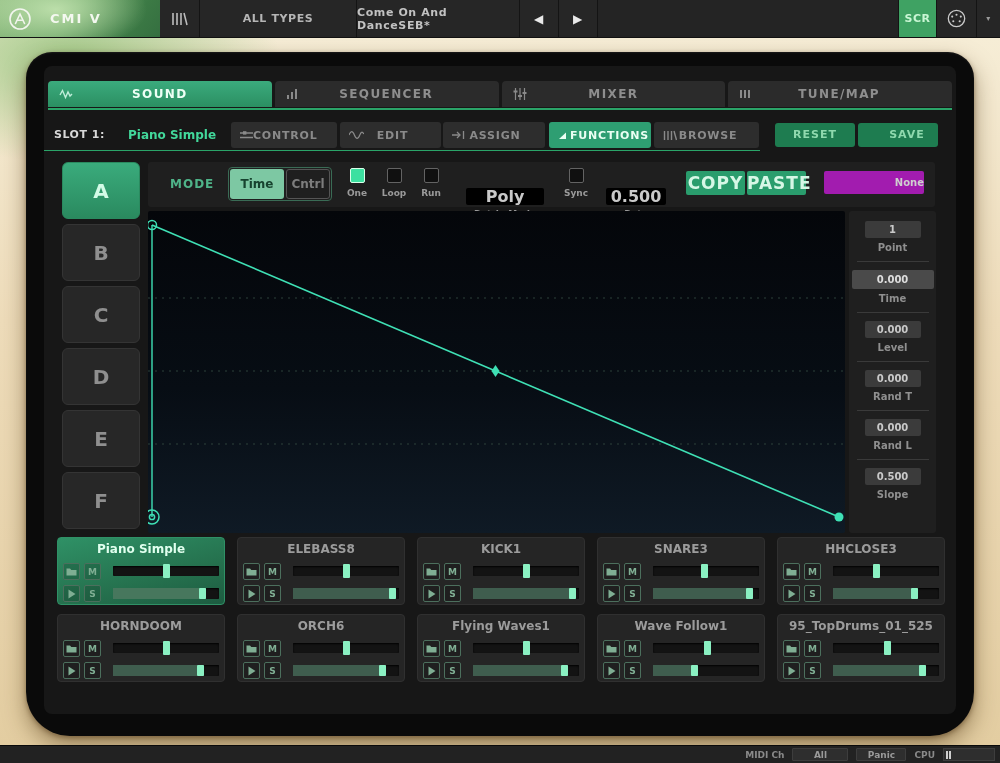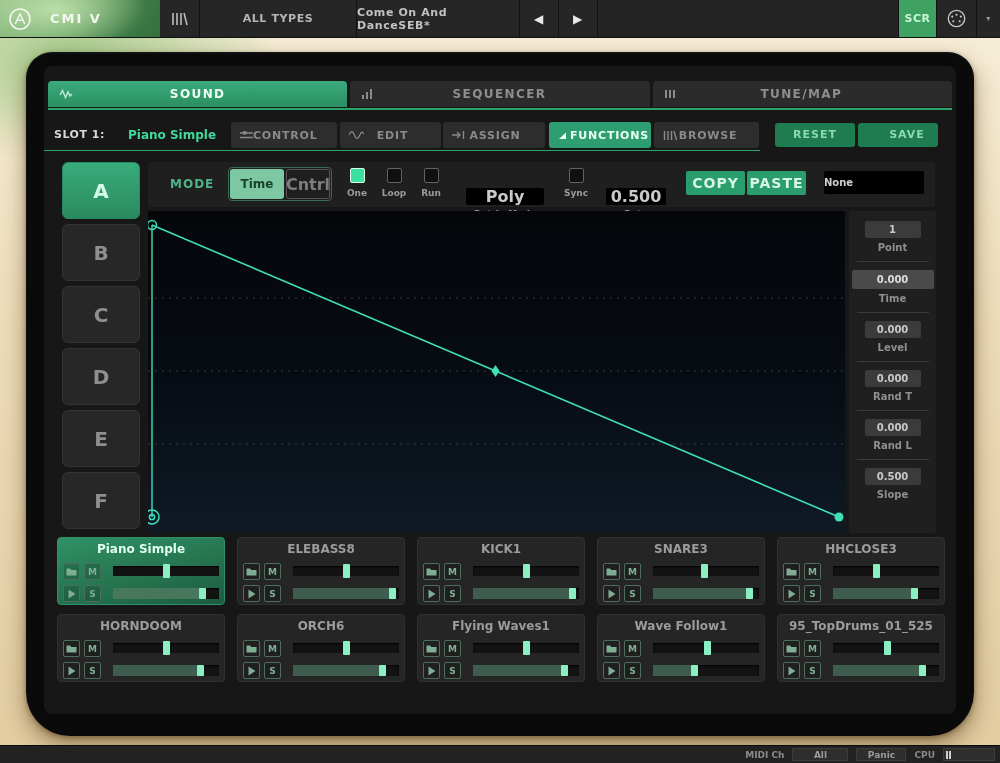--- a/index.html
+++ b/index.html
@@ -64,38 +64,38 @@
     display:flex; align-items:center; justify-content:center; font-size:20px; color:#8f8f8f; }
   .letter.active { background:linear-gradient(180deg,#3aab7c,#2a8a5f); border-color:#2a8a5f; color:#d3fbe7; }
 
   
   .modebar { position:absolute; left:104px; top:96px; width:787px; height:45px; background:#1f1f1f; border-radius:3px; }
   .mode-label { position:absolute; left:22px; top:0; line-height:45px; color:#4fb489; font-size:12px; letter-spacing:1px; }
   .tc-wrap { position:absolute; left:80px; top:5px; height:34px; border:1px solid #3a6b55; border-radius:4px;
     display:flex; padding:1px; gap:2px; }
   .btn-time { width:54px; background:#7dc8a3; color:#17432f; border-radius:3px; font-size:12px;
     display:flex; align-items:center; justify-content:center; }
-  .btn-cntrl { width:44px; border:1px solid #555; color:#7d7d7d; border-radius:3px; font-size:16px;
+  .btn-cntrl { width:44px; border:1px solid #555; color:#7d7d7d; border-radius:3px; font-size:12px;
     display:flex; align-items:center; justify-content:center; }
   .checks-row { position:absolute; left:196px; top:6px; display:flex; gap:11px; }
   .check { width:26px; display:flex; flex-direction:column; align-items:center; }
   .check-box { width:15px; height:15px; background:#101010; border:1px solid #636363; border-radius:2px; }
   .check.checked .check-box { background:#3ce0a0; border-color:#d9ffe9; }
   .check-label { margin-top:5px; font-size:9px; color:#9a9a9a; white-space:nowrap; }
   .field-group { position:absolute; top:6px; display:flex; flex-direction:column; align-items:center; }
   .val-box { height:17px; line-height:17px; background:#000000; color:#c9c9c9; font-size:16px;
     text-align:center; border-radius:2px; width:100%;margin-top:20px; }
   .sub-label { margin-top:4px; font-size:9px; color:#9a9a9a; white-space:nowrap; }
   .g-retrig { left:318px; width:78px; }
   .g-sync { left:417px; width:22px; }
   .g-rate { left:458px; width:60px; }
   .btn-cp { position:absolute; top:9px; width:59px; height:24px; background:#2a9d6d; color:#d6f7e6;
-    font-size:14px; letter-spacing:1px; text-align:center; line-height:24px; border-radius:2px; }
-  .btn-none { position:absolute; left:676px; top:9px; width:100px; height:23px; background:#000000;
-    color:#cfcfcf; font-size:10px; text-align:left; line-height:23px; border-radius:2px; }
+    font-size:17px; letter-spacing:1px; text-align:center; line-height:24px; border-radius:2px; }
+  .btn-none { position:absolute; left:676px; top:9px; width:100px; height:23px; background:#a21caf;
+    color:#cfcfcf; font-size:10px; text-align:right; line-height:23px; border-radius:2px; }
 
   
   .graph { position:absolute; left:104px; top:145px; width:697px; height:322px; border-radius:2px;
     background:linear-gradient(180deg,#04060a 0%,#070d14 55%,#0f1a25 100%); }
   .graph svg { display:block; }
 
   
   .params { position:absolute; left:805px; top:145px; width:87px; height:322px; background:#1f1f1f;
     border-radius:3px; display:flex; flex-direction:column; align-items:center; padding-top:10px; }
   .param { display:flex; flex-direction:column; align-items:center; width:100%; }
@@ -209,20 +209,37 @@
                     <rect x="1" y="7" width="2" height="4"></rect>
                     <rect x="5" y="4" width="2" height="7"></rect>
                     <rect x="9" y="1" width="2" height="10"></rect>
                   </g>
                 </svg>
               </span>
             <span class="lbl">SEQUENCER</span>
           </div>
           <div class="main-tab">
             <span class="micon">
+                <svg width="14" height="12" viewBox="0 0 14 12">
+                  <g stroke="#8a8a8a" stroke-width="1.2">
+                    <line x1="2.5" y1="0" x2="2.5" y2="12"></line>
+                    <line x1="7" y1="0" x2="7" y2="12"></line>
+                    <line x1="11.5" y1="0" x2="11.5" y2="12"></line>
+                  </g>
+                  <g fill="#8a8a8a">
+                    <rect x="0.5" y="2.5" width="4" height="2"></rect>
+                    <rect x="5" y="7" width="4" height="2"></rect>
+                    <rect x="9.5" y="4" width="4" height="2"></rect>
+                  </g>
+                </svg>
+              </span>
+            <span class="lbl">MIXER</span>
+          </div>
+          <div class="main-tab">
+            <span class="micon">
                 <svg width="12" height="12" viewBox="0 0 12 12">
                   <g fill="#8a8a8a">
                     <rect x="1" y="2" width="2" height="8"></rect>
                     <rect x="5" y="2" width="2" height="8"></rect>
                     <rect x="9" y="2" width="2" height="8"></rect>
                   </g>
                 </svg>
               </span>
             <span class="lbl">TUNE/MAP</span>
           </div>

